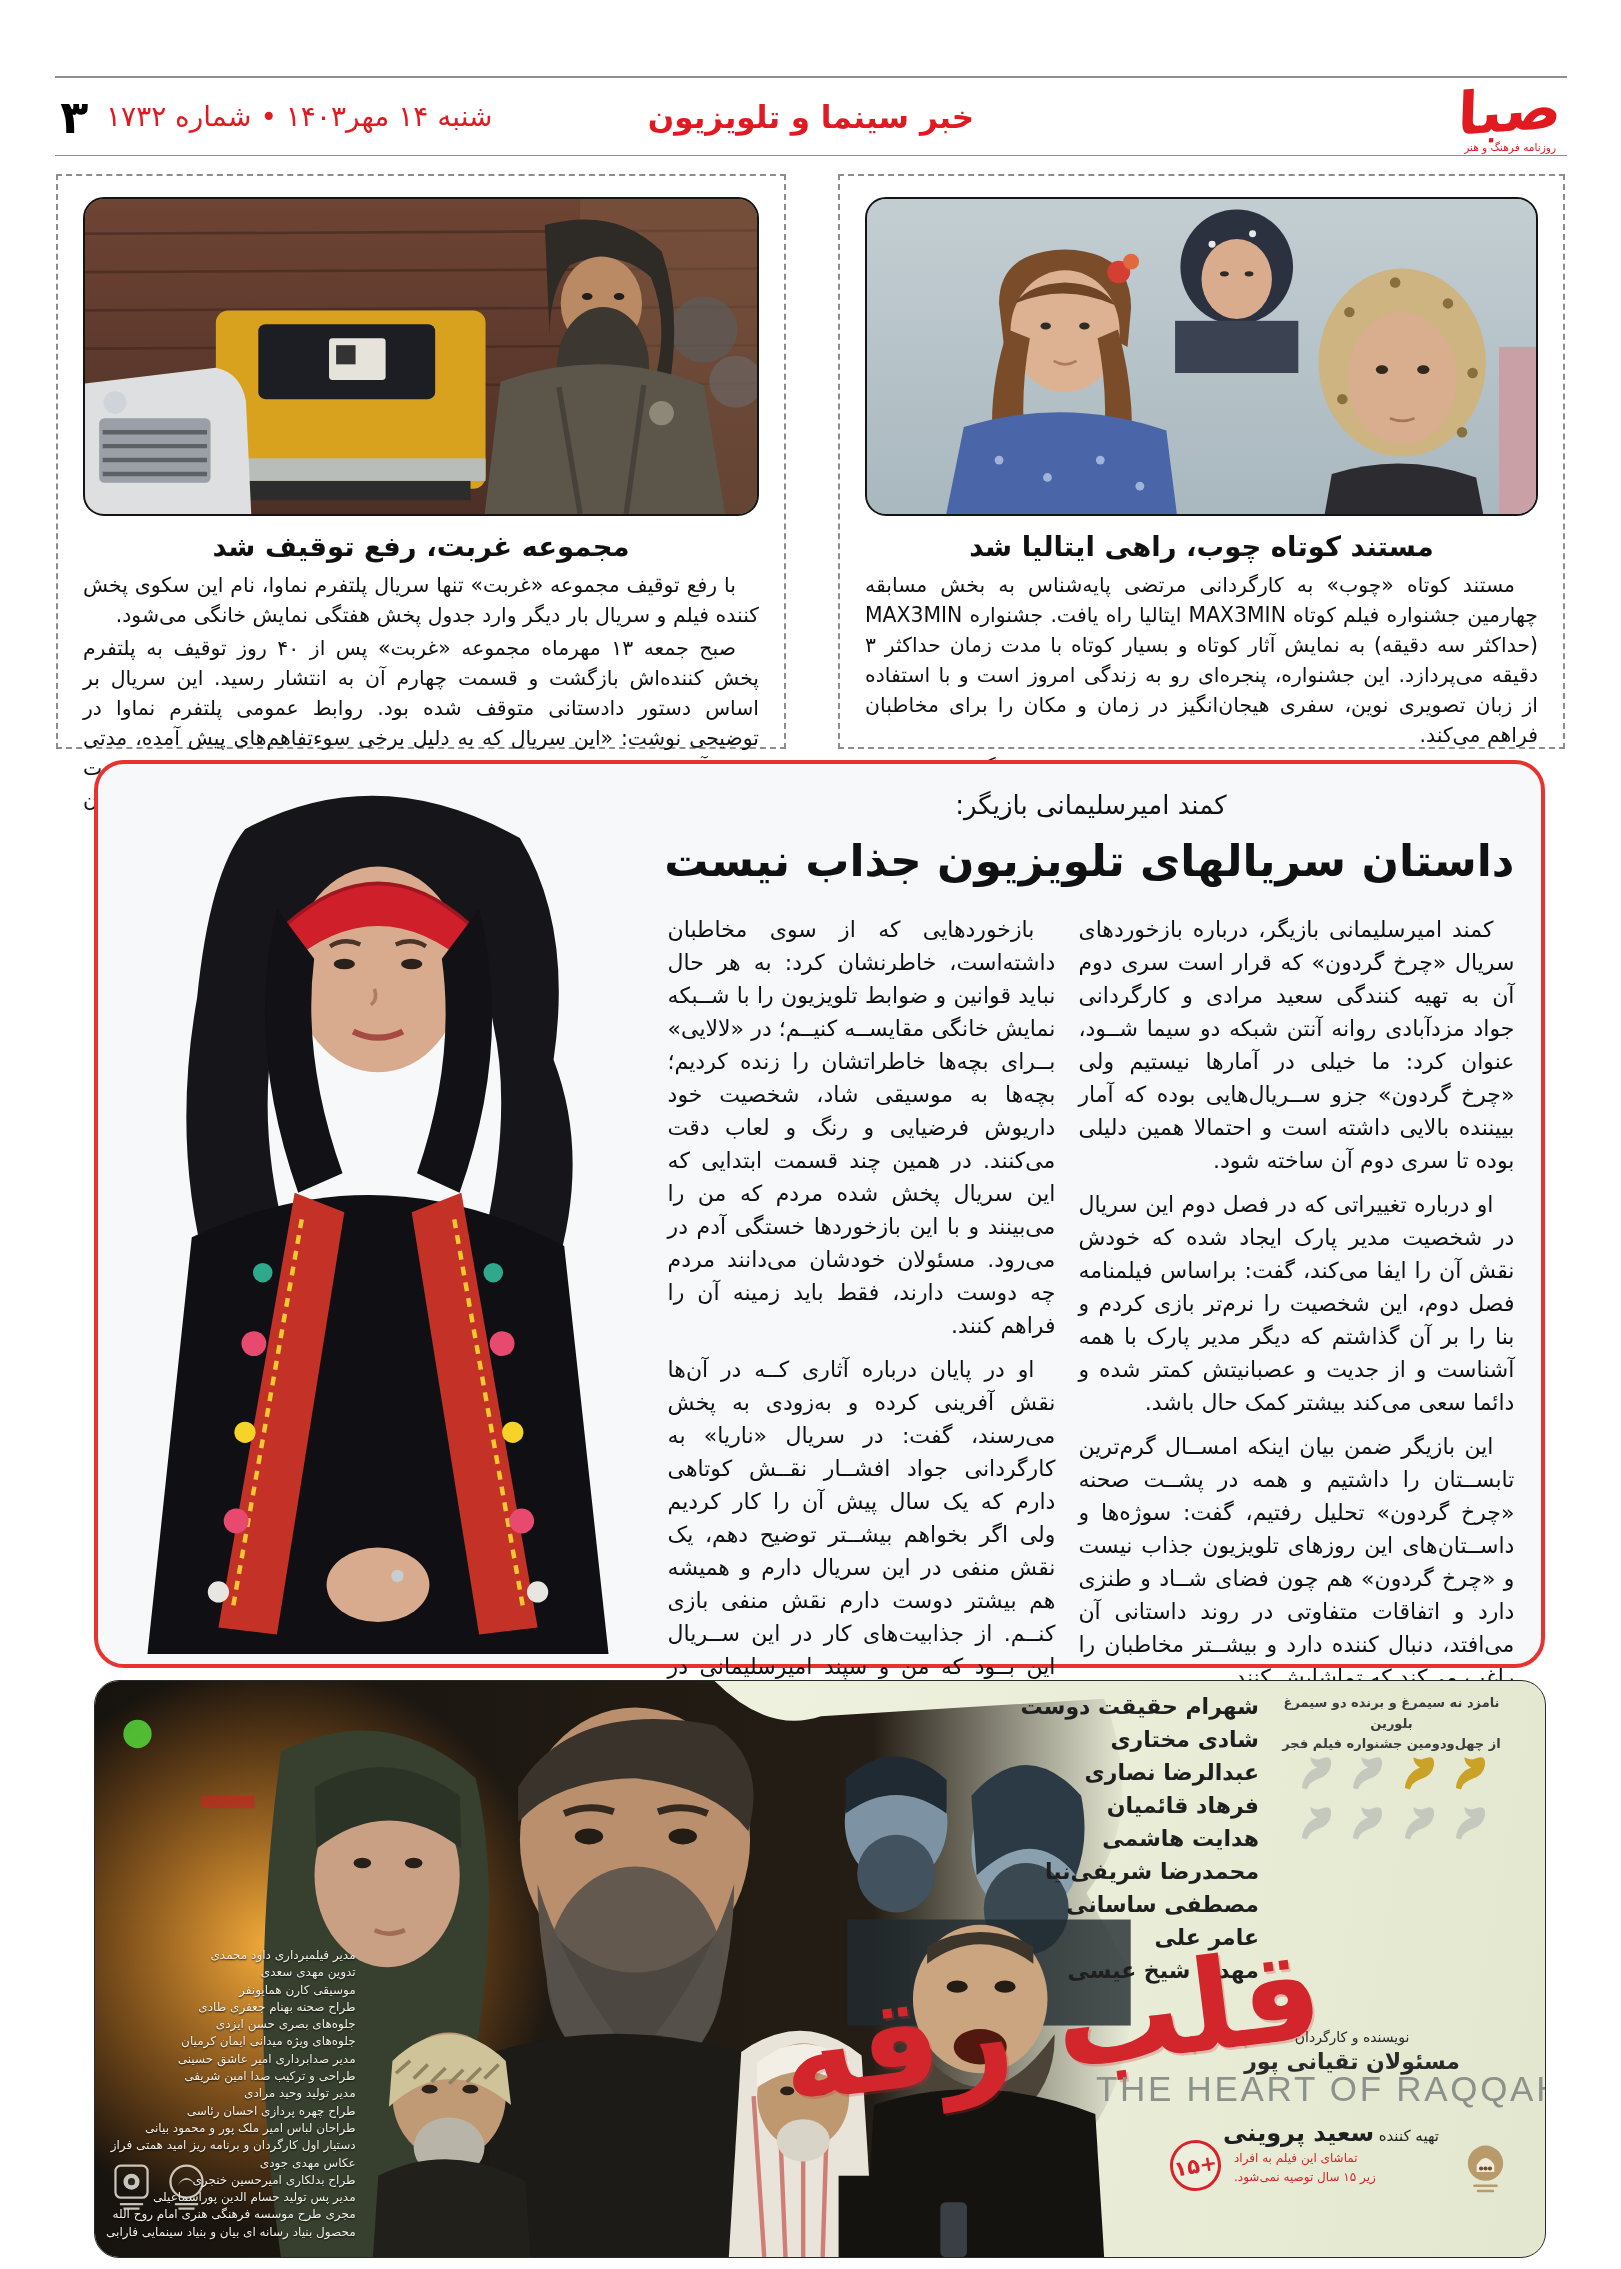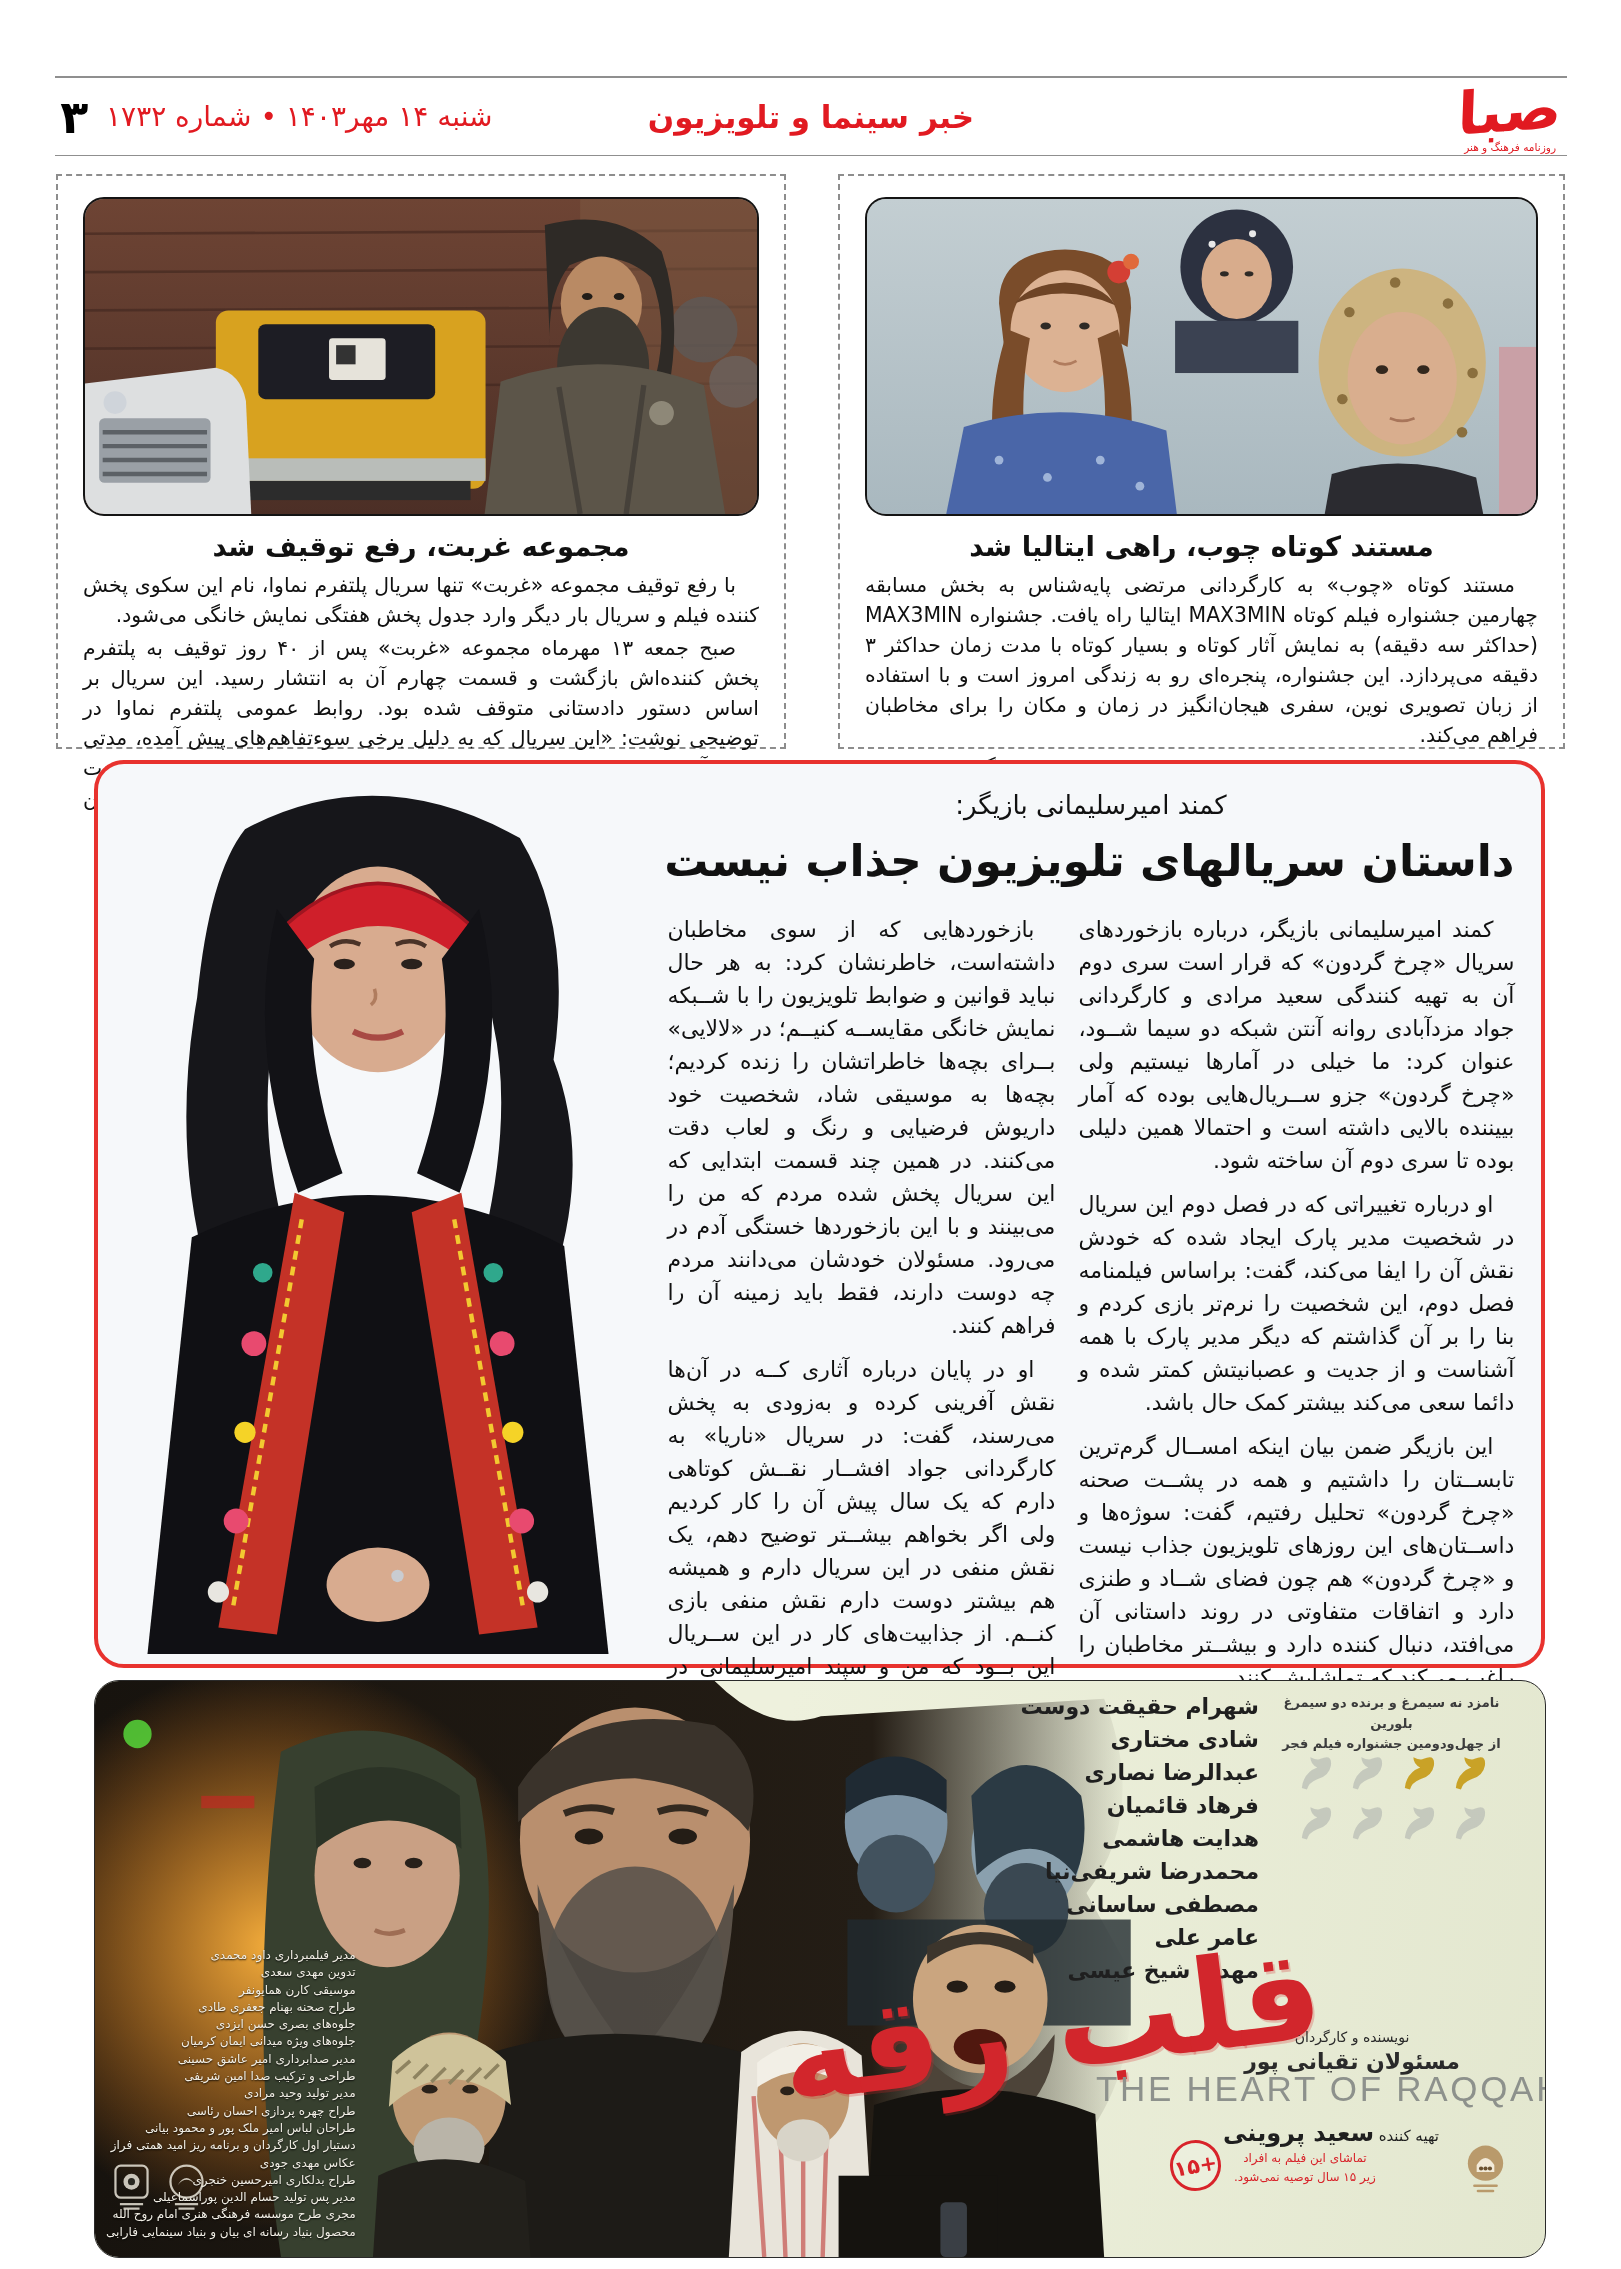--- a/index.html
+++ b/index.html
@@ -113,21 +113,21 @@
   .producer-label { font-size:15px; }
   .producer-name { font-size:24px; font-weight:bold; }
   .rating-circle {
     top:459px; left:1075px; width:51px; height:51px; border:3.5px solid #d8232a;
     border-radius:50%; color:#d8232a; font-size:21px; font-weight:bold;
     display:flex; align-items:center; justify-content:center;
     transform:rotate(-10deg); background:rgba(255,255,255,.2); box-sizing:border-box;
   }
   .rating-note {
     top:468px; left:1139px; color:#d8232a; font-size:12px; line-height:1.55;
-    text-align:center; white-space:nowrap;
+    text-align:left; white-space:nowrap;
   }
   .sf-logo { top:461px; right:37px; width:46px; text-align:center; }
   .sf-logo svg { width:43px; height:53px; display:block; margin:0 auto; }
   .credits {
     top:266px; left:10.6px; width:250px; text-align:right; color:#f2efe6;
     font-size:12px; line-height:17.3px; text-shadow:0 0.9px 1.8px rgba(0,0,0,.85);
   }
   .credit-line { white-space:nowrap; }
   .foundation-logos { top:481px; left:16px; display:flex; gap:14px; }
   .foundation-logos svg { width:41px; height:50px; display:block; opacity:.85; }

